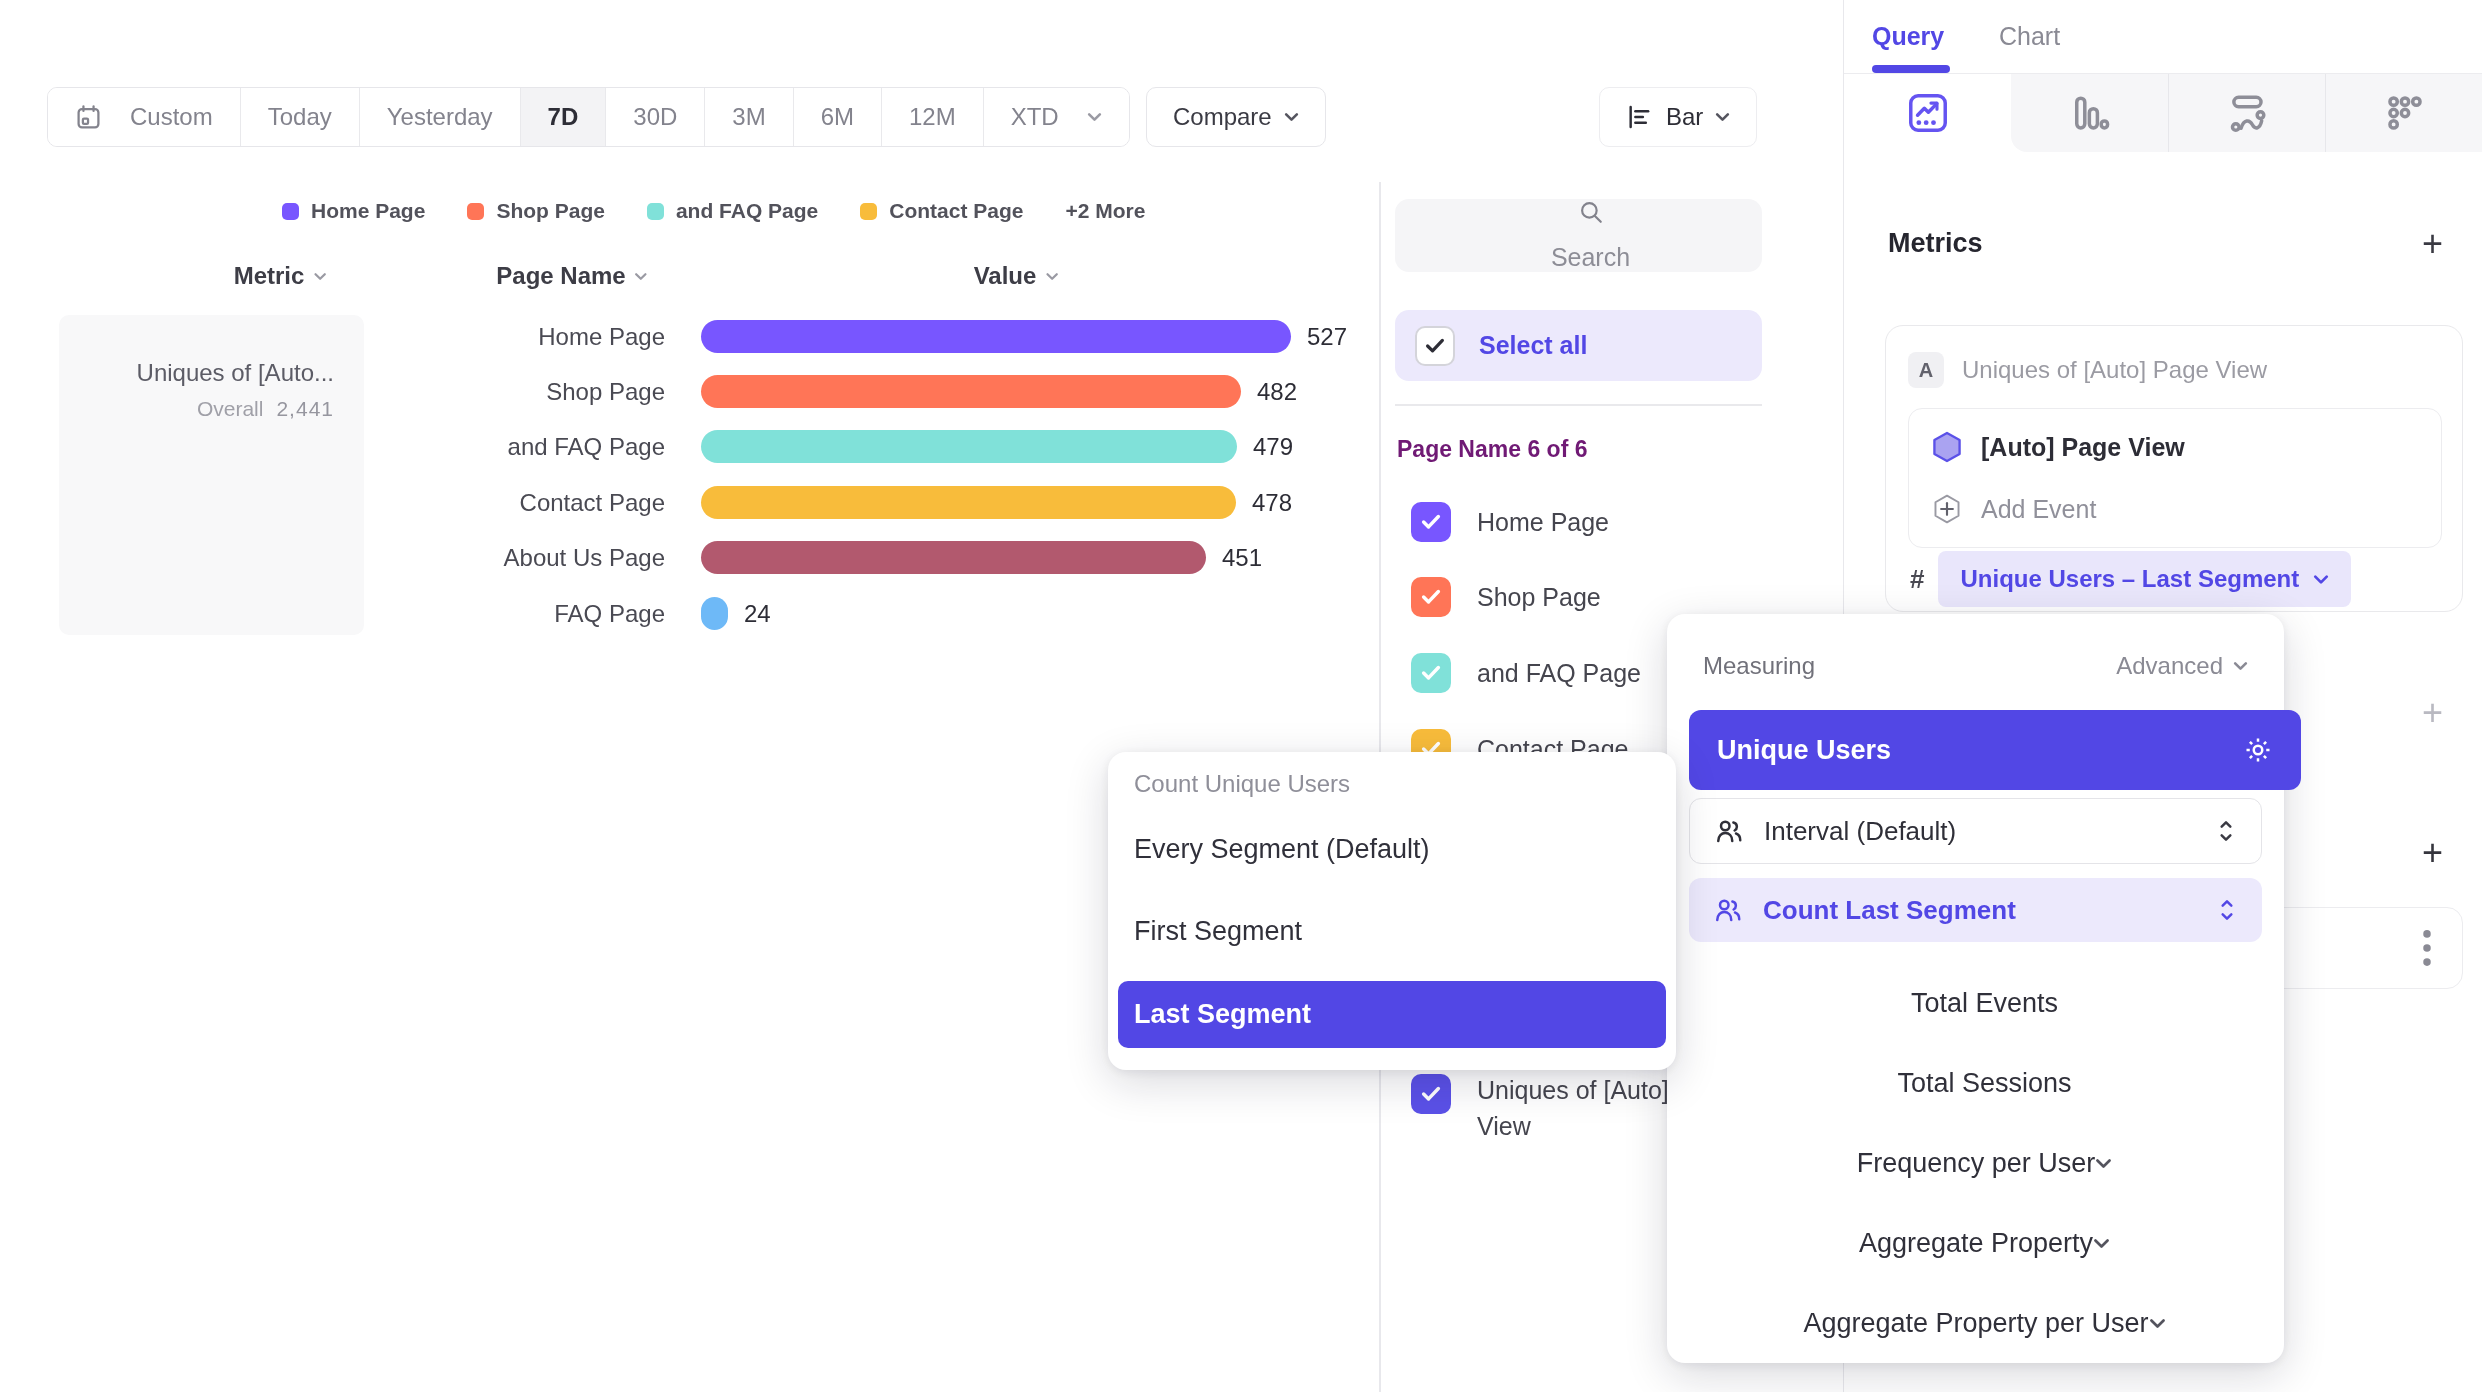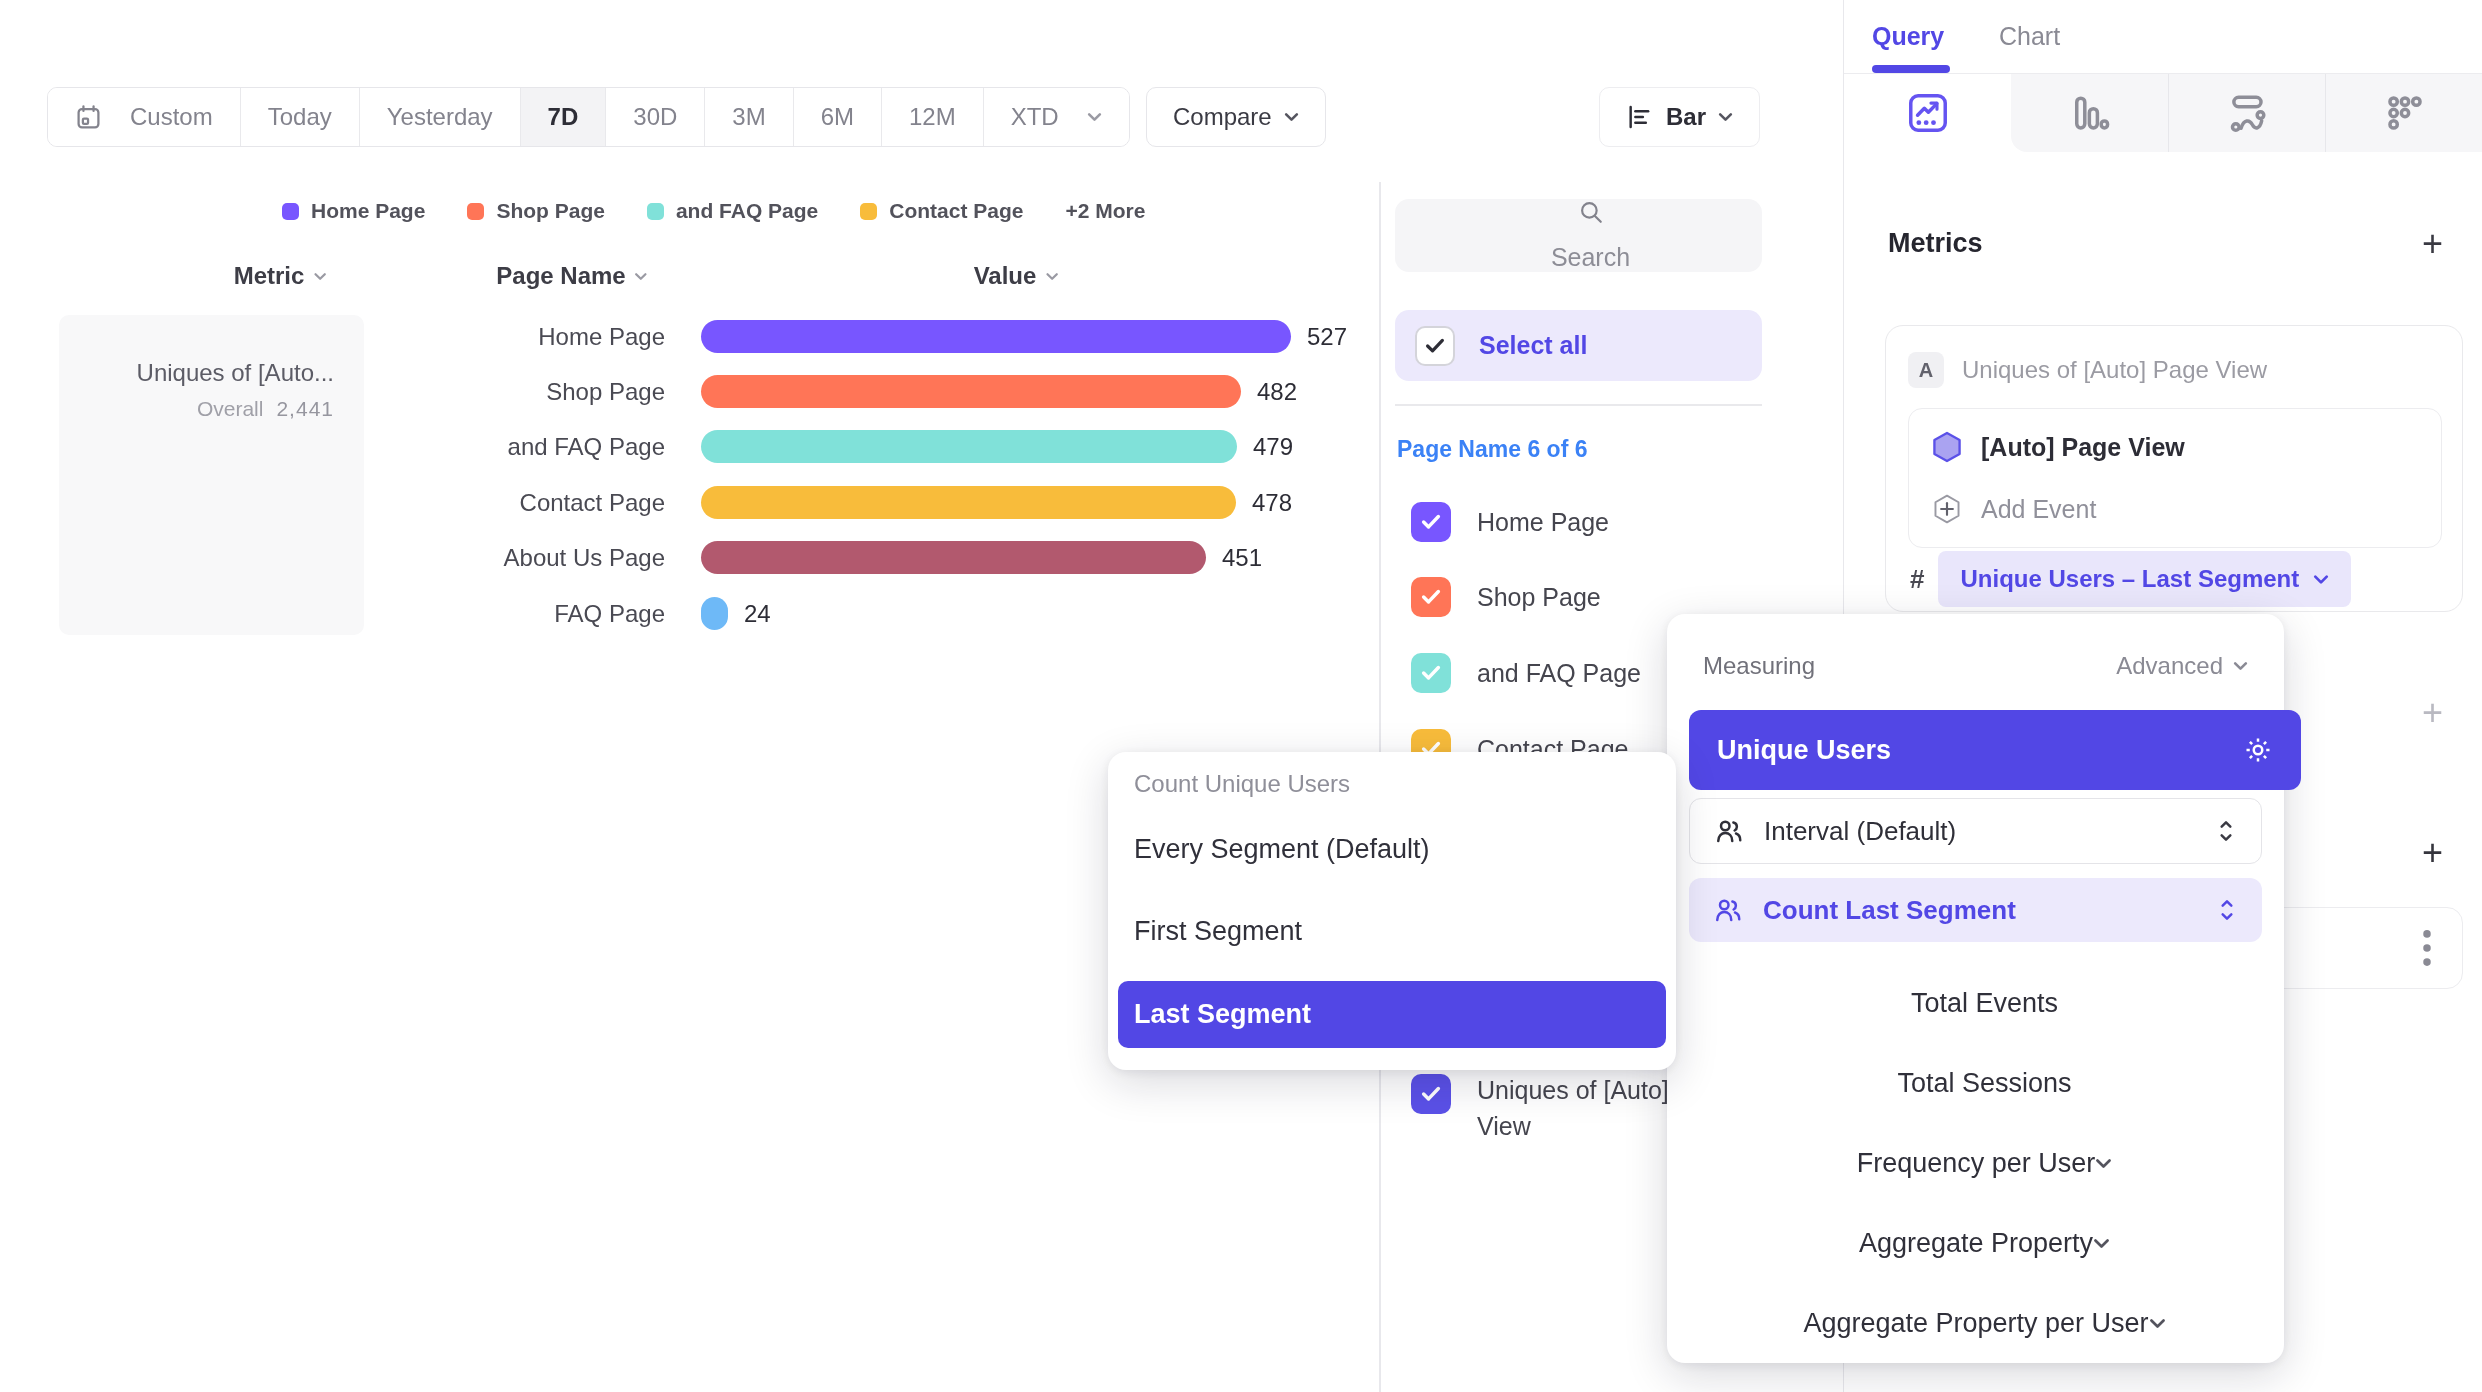--- a/index.html
+++ b/index.html
@@ -42,21 +42,21 @@
   .vline { width:1.5px; background:#e8e8ec; }
   
   .filter-col { left:1395px; top:0; width:367px; height:1392px; }
   .search-box { position:absolute; left:0; top:199px; width:367px; height:73px; border-radius:14px; background:#f5f5f7; padding-left:24px; gap:18px; color:#8d8d96; font-size:25px;flex-direction:column; }
   .select-all { position:absolute; left:0; top:310px; width:367px; height:71px; border-radius:14px; background:#ece9fc; padding-left:20px; gap:24px; }
   .select-all .lbl { font-size:25px; font-weight:bold; color:#5247e5; }
   .cb { width:40px; height:40px; border-radius:10px; display:flex; align-items:center; justify-content:center; flex:0 0 auto; }
   .cb.white { background:#fff; border:2px solid #d4d4da; color:#2d2d36; }
   .cb.colored { color:#fff; }
   .filter-div { position:absolute; left:0; top:404px; width:367px; height:1.5px; background:#e9e9ec; }
-  .filter-count { position:absolute; left:2px; top:436px; font-size:23px; font-weight:bold; color:#3b82f6; }
+  .filter-count { position:absolute; left:2px; top:436px; font-size:23px; font-weight:bold; color:#701a75; }
   .f-item { position:absolute; left:16px; display:flex; align-items:center; gap:26px; }
   .f-item .lbl { font-size:25px; font-weight:500; color:#45454e; }
   .f-item .lbl.wrap { width:290px; line-height:36px; }
 
   
   .qpanel { left:1843px; top:0; width:639px; height:1392px; border-left:1.5px solid #e8e8ec; background:#fff; }
   .qtabs { position:absolute; left:0; top:0; width:639px; height:74px; border-bottom:1.5px solid #ececef; }
   .qtab { position:absolute; top:22px; font-size:25px; }
   .qtab.active { color:#5247e5; font-weight:bold; }
   .qtab.idle { color:#8a8a94; font-weight:500; }
@@ -143,21 +143,21 @@
     </div>
   </div>
 
   <div class="abs flex pill-btn" style="left:1146px;">
     <span>Compare</span>
     <svg class="chev" width="15" height="10" viewBox="0 0 14 9" fill="none" stroke="#55555f" stroke-width="2.4" stroke-linecap="round" stroke-linejoin="round">
         <path d="M2 2 L7 7 L12 2"></path>
       </svg>
   </div>
 
-  <div class="abs flex pill-btn" style="left:1599px; border-color:#ededf0; font-weight:bold; color:#2d2d36;">
+  <div class="abs flex pill-btn" style="left:1599px; border-color:#ededf0; font-weight:normal; color:#2d2d36;">
     <svg width="28" height="28" viewBox="0 0 24 24" fill="none" stroke="#2d2d36" stroke-width="2.1" stroke-linecap="round">
         <line x1="4" y1="3.5" x2="4" y2="20.5"></line>
         <line x1="8" y1="7" x2="19" y2="7"></line>
         <line x1="8" y1="12" x2="14.5" y2="12"></line>
         <line x1="8" y1="17" x2="17" y2="17"></line>
       </svg>
     <span>Bar</span>
     <svg class="chev" width="15" height="10" viewBox="0 0 14 9" fill="none" stroke="#55555f" stroke-width="2.4" stroke-linecap="round" stroke-linejoin="round">
         <path d="M2 2 L7 7 L12 2"></path>
       </svg>

